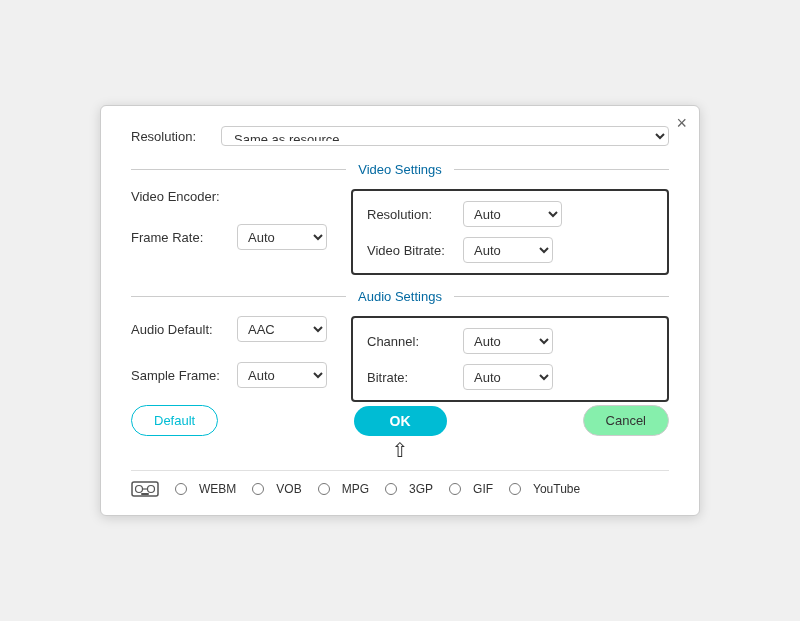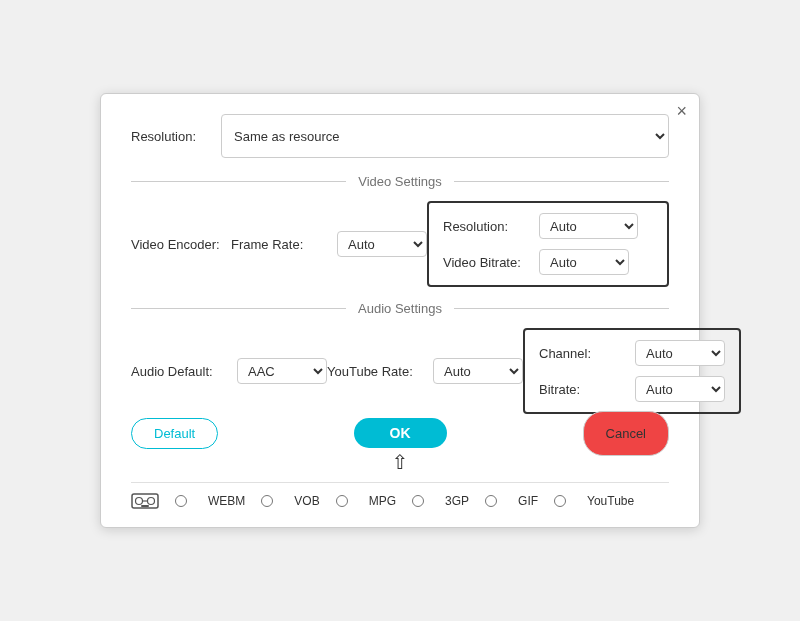--- a/index.html
+++ b/index.html
@@ -49,52 +49,52 @@
       min-width: 80px;
     }
     .top-resolution-row select {
       flex: 1;
       border: 1px solid #ccc;
       border-radius: 4px;
       padding: 4px 8px;
       font-size: 13px;
       color: #333;
       background: #fff;
-      height: 44px;
+      height: 20px;
     }
 
     
     .section-divider {
       display: flex;
       align-items: center;
       margin: 10px 0 12px 0;
     }
     .section-divider .line {
       flex: 1;
       height: 1px;
       background: #ccc;
     }
     .section-divider .title {
       font-size: 13px;
-      color: #737373;
+      color: #0369a1;
       padding: 0 12px;
     }
 
     
     .settings-grid {
       display: flex;
       gap: 0;
       margin-bottom: 4px;
     }
 
     .left-col {
       flex: 0 0 220px;
       display: flex;
-      flex-direction: row;
-      gap: 0;
+      flex-direction: column;
+      gap: 20px;
     }
 
     .right-col {
       flex: 1;
       border: 2px solid #333;
       border-radius: 4px;
       padding: 10px 14px;
       display: flex;
       flex-direction: column;
       gap: 10px;
@@ -124,21 +124,21 @@
     }
 
     .right-col .setting-row label {
       min-width: 90px;
     }
 
     
     .buttons-row {
       display: flex;
       justify-content: center;
-      align-items: center;
+      align-items: flex-end;
       position: relative;
     }
 
     .btn-default {
       border: 1px solid #00bcd4;
       background: #fff;
       color: #00bcd4;
       border-radius: 20px;
       padding: 7px 22px;
       font-size: 13px;
@@ -153,24 +153,24 @@
       color: #fff;
       border-radius: 20px;
       padding: 7px 36px;
       font-size: 14px;
       font-weight: bold;
       cursor: pointer;
     }
 
     .btn-cancel {
       border: 1px solid #ccc;
-      background: #ef4444;
+      background: #86efac;
       color: #333;
       border-radius: 20px;
-      padding: 14px 22px;
+      padding: 7px 22px;
       font-size: 13px;
       cursor: pointer;
       position: absolute;
       right: 0;
     }
 
     
     .arrow-up {
       text-align: center;
       font-size: 20px;
@@ -193,21 +193,21 @@
       width: 28px;
       height: 20px;
       display: flex;
       align-items: center;
       justify-content: center;
     }
 
     .format-option {
       display: flex;
       align-items: center;
-      gap: 21px;
+      gap: 12px;
       font-size: 12px;
       color: #333;
       cursor: pointer;
     }
 
     .format-option input[type="radio"] {
       accent-color: #555;
       width: 12px;
       height: 12px;
     }
@@ -287,21 +287,21 @@
     <div class="left-col">
       <div class="setting-row">
         <label>Audio Default:</label>
         <select>
           <option>AAC</option>
           <option>MP3</option>
           <option>WAV</option>
         </select>
       </div>
       <div class="setting-row">
-        <label>YouTube Rate:</label>
+        <label>Sample Frame:</label>
         <select>
           <option>Auto</option>
           <option>44100</option>
           <option>48000</option>
         </select>
       </div>
     </div>
 
     <div class="right-col">
       <div class="setting-row">

